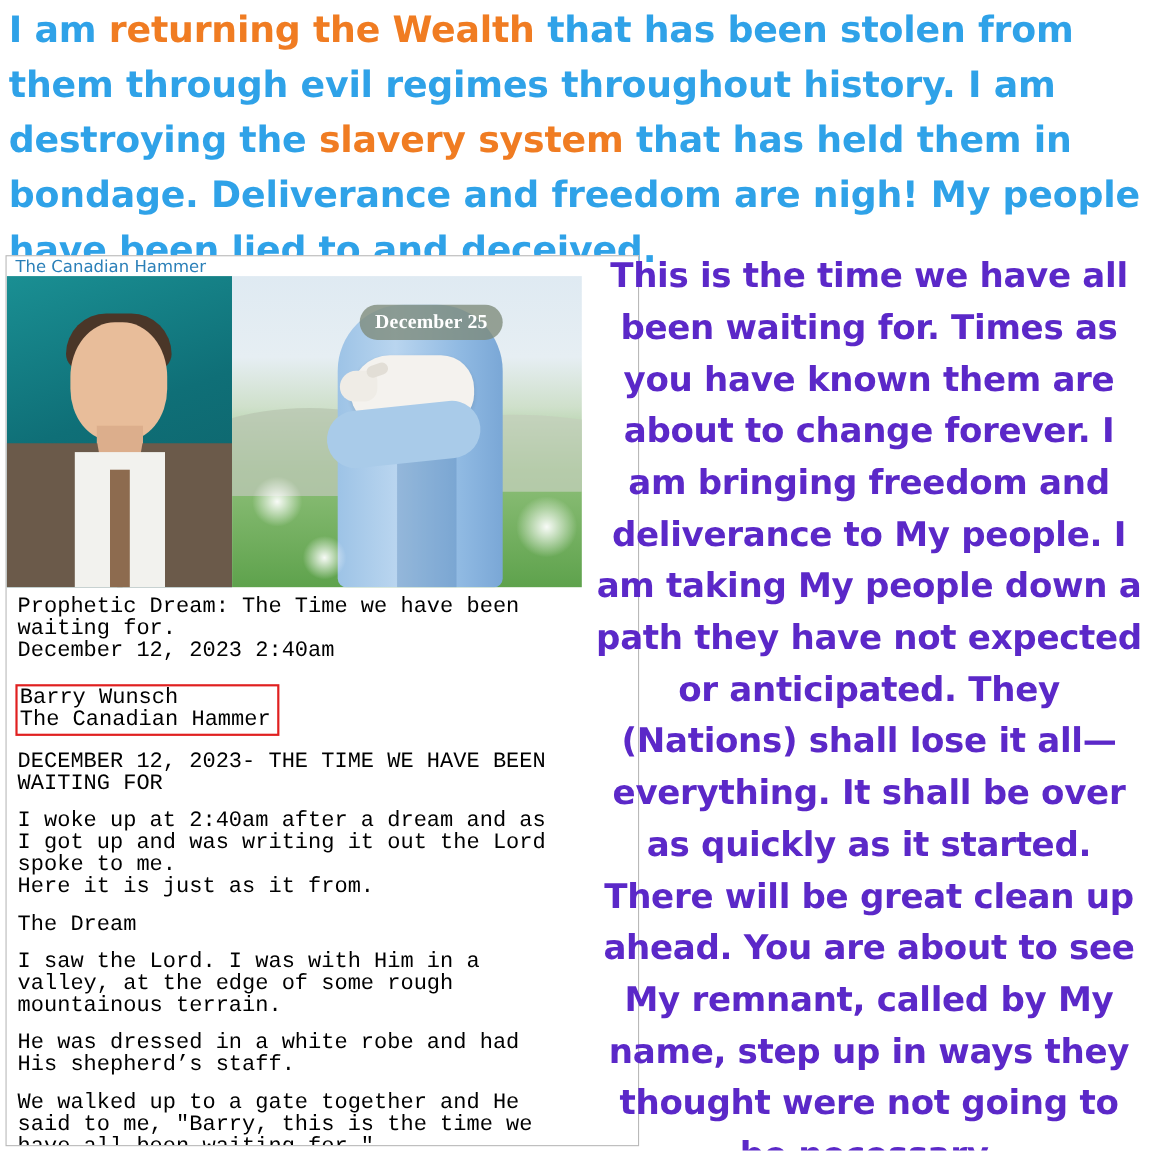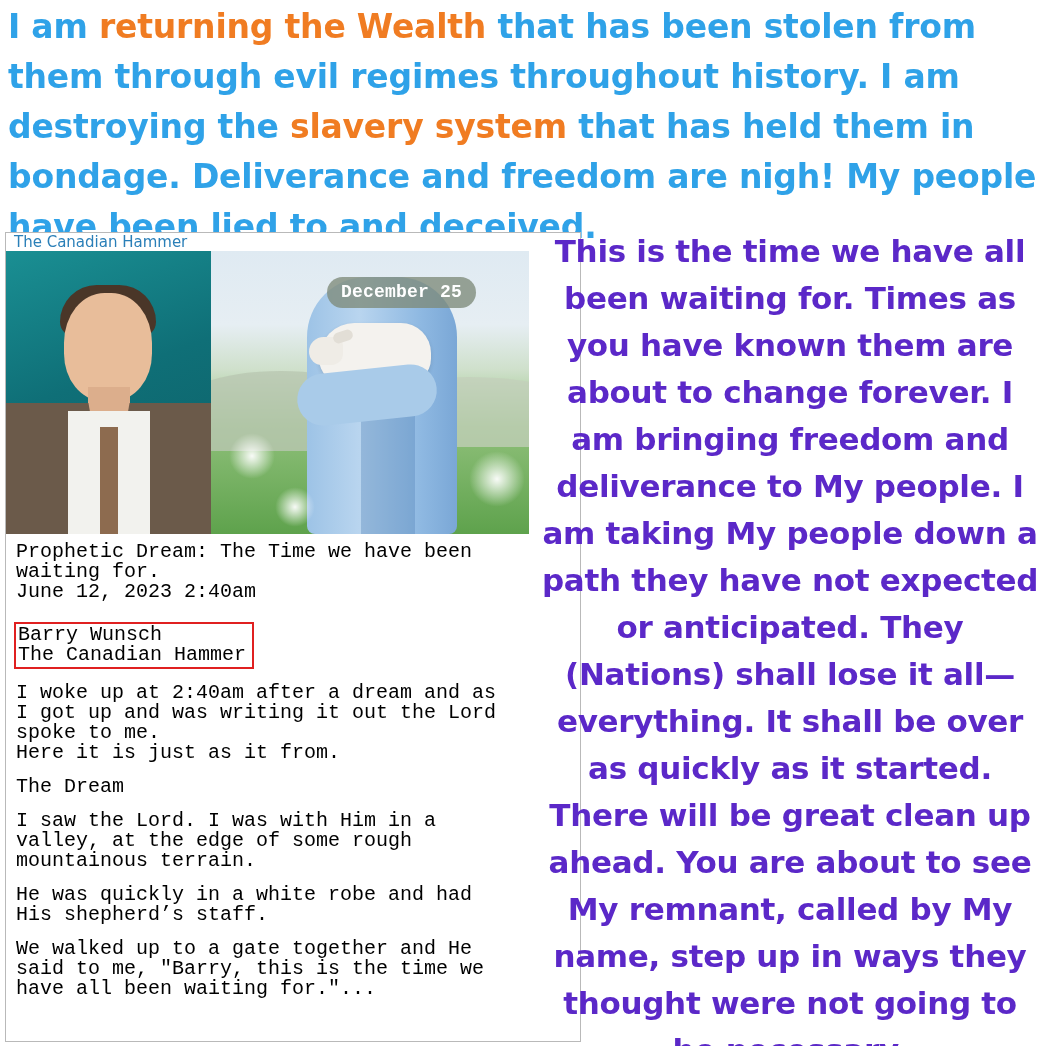--- a/index.html
+++ b/index.html
@@ -230,21 +230,21 @@
   .date-chip {
     position: absolute;
     left: 321px;
     top: 26px;
     background: rgba(125,138,122,.78);
     color: #ffffff;
     font-size: 18px;
     font-weight: bold;
     padding: 5px 14px 6px 14px;
     border-radius: 16px;
-    font-family: Liberation Mono, monospace;
+    font-family: Liberation Serif, serif;
     letter-spacing: .2px;
   }
 
   .card-body {
     position: absolute;
     left: 0;
     top: 301px;
     width: 523px;
     padding: 8px 10px 0 10px;
     box-sizing: border-box;
@@ -319,28 +319,29 @@
       <div class="arm"></div>
       <div class="glow1"></div>
       <div class="glow2"></div>
       <div class="glow3"></div>
     </div>
     <div class="date-chip">December 25</div>
   </div>
 
   <div class="card-body">
     <div class="tight">Prophetic Dream: The Time we have been waiting for.</div>
-    <div class="tight">June 12, 2023  2:40am</div>
+    <div class="tight">December 12, 2023  2:40am</div>
     <div class="byline-box">
       <div>Barry Wunsch</div>
       <div>The Canadian Hammer</div>
     </div>
     <div class="gap"></div>
+    <p>DECEMBER 12, 2023- THE TIME WE HAVE BEEN WAITING FOR</p>
     <p class="tight">I woke up at 2:40am after a dream and as I got up and was writing it out the Lord spoke to me.</p>
     <p>Here it is just as it from.</p>
     <p>The Dream</p>
     <p>I saw the Lord. I was with Him in a valley, at the edge of some rough mountainous terrain.</p>
-    <p>He was quickly in a white robe and had His shepherd’s staff.</p>
+    <p>He was dressed in a white robe and had His shepherd’s staff.</p>
     <p>We walked up to a gate together and He said to me, "Barry, this is the time we have all been waiting for."...</p>
   </div>
 </div>
 
 <div class="right-col">This is the time we have all been waiting for. Times as you have known them are about to change forever. I am bringing freedom and deliverance to My people. I am taking My people down a path they have not expected or anticipated. They (Nations) shall lose it all—everything. It shall be over as quickly as it started. There will be great clean up ahead. You are about to see My remnant, called by My name, step up in ways they thought were not going to be necessary.</div>
 
 </body></html>

